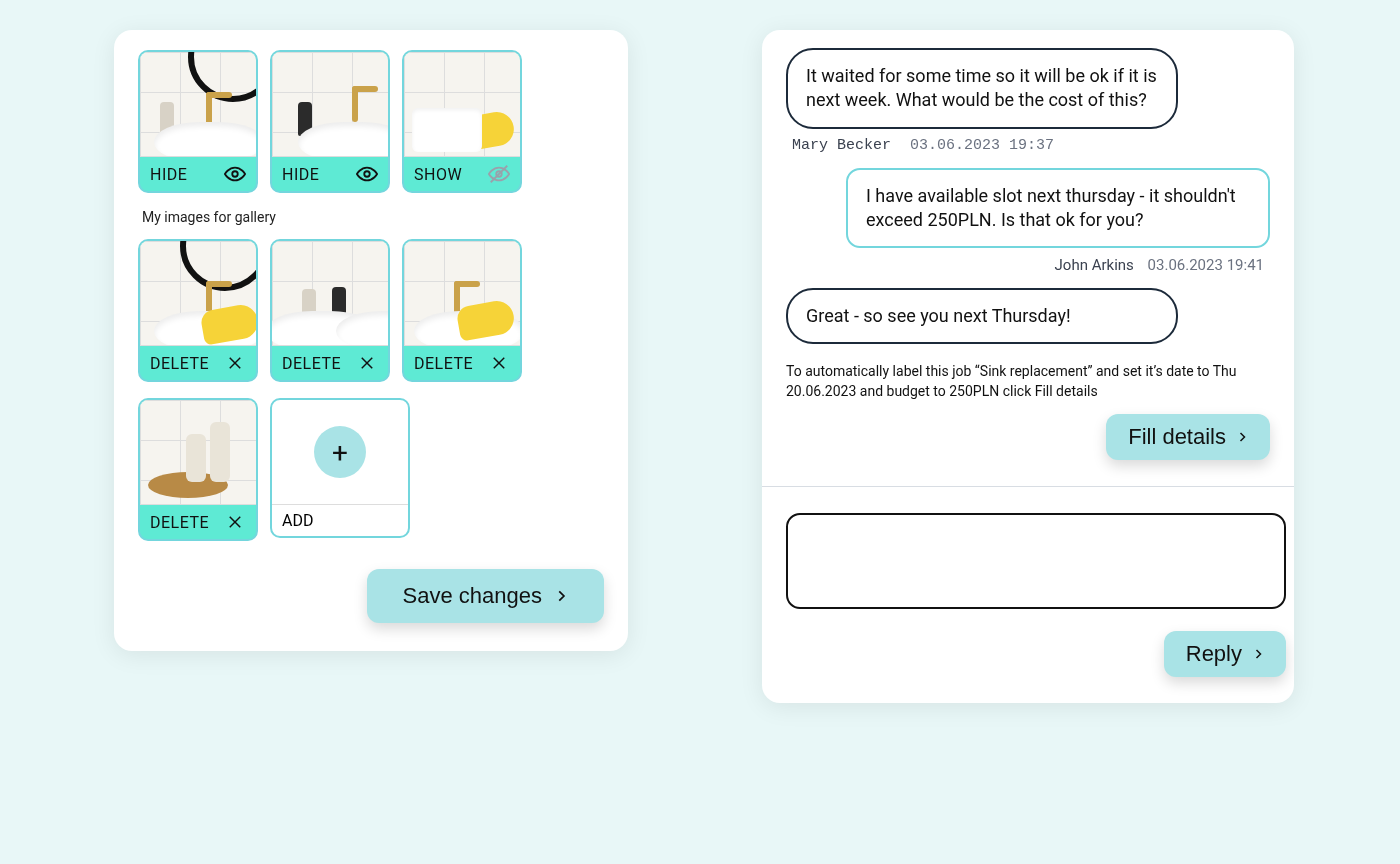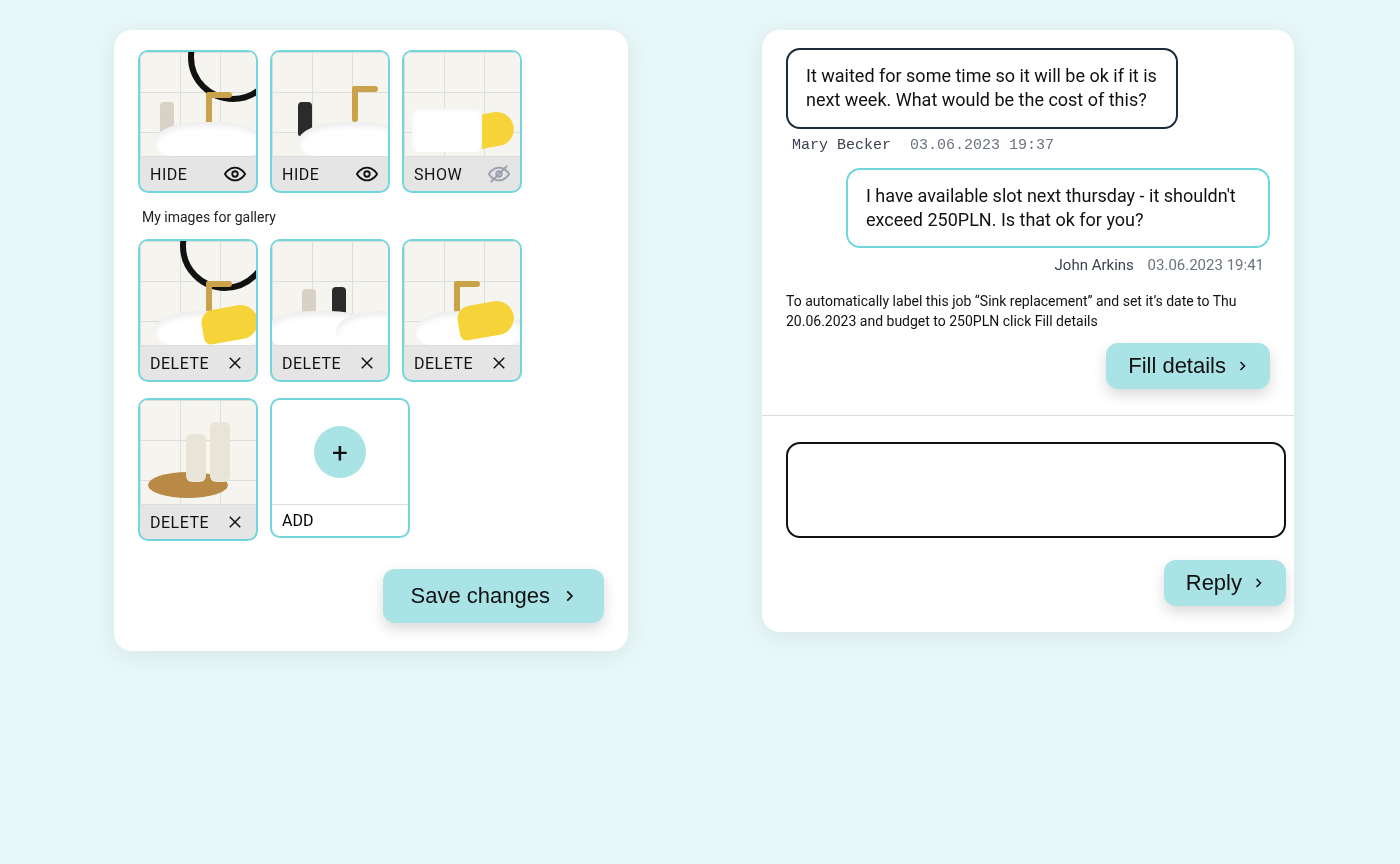--- a/index.html
+++ b/index.html
@@ -26,21 +26,21 @@
   .thumb-row {
     display: flex;
     gap: 12px;
     margin-bottom: 16px;
   }
   .thumb {
     width: 120px;
     border: 2px solid #73d6dd;
     border-radius: 10px;
     overflow: hidden;
-    background: #e5e5e5;
+    background: #5eead4;
   }
   .thumb-img {
     width: 100%;
     height: 104px;
     background: #eee;
     position: relative;
     overflow: hidden;
   }
   .thumb-bar {
     display: flex;
@@ -56,21 +56,21 @@
   .thumb-bar .ico { width: 22px; height: 22px; display:flex; align-items:center; justify-content:center; }
   .section-label {
     font-size: 14px;
     color: #222;
     margin: 4px 0 14px 4px;
   }
   .btn-primary {
     background: #a9e3e6;
     border: none;
     border-radius: 12px;
-    padding: 14px 28px;
+    padding: 14px 36px;
     font-size: 22px;
     color: #111;
     display: flex;
     align-items: center;
     gap: 12px;
     cursor: pointer;
     box-shadow: 0 6px 14px rgba(0,0,0,0.15);
   }
   .gallery-card .btn-primary { float: right; margin-top: 12px; }
   .add-tile {
@@ -121,21 +121,21 @@
   .chat-scroll { padding: 18px 24px 20px 24px; }
   .bubble {
     border: 2px solid #1c2a3a;
     border-radius: 14px;
     padding: 14px 18px;
     font-size: 18px;
     line-height: 1.35;
     color: #111;
     background:#fff;
   }
-  .bubble.left { margin-right: 92px; }
+  .bubble.left { margin-right: 92px; border-radius: 27px; }
   .bubble.right {
     margin-left: 60px;
     border-color: #73d6dd;
   }
   .meta {
     font-size: 15px;
     color: #6b7280;
     margin: 8px 0 14px 0;
   }
   .meta.left  { padding-left: 6px; font-family: Liberation Mono, monospace; }
@@ -336,20 +336,23 @@
     </div>
 
     <div class="bubble right">
       <span>I have available slot next thursday - it shouldn't exceed 250PLN. Is that ok for you?</span>
     </div>
     <div class="meta right">
       <span class="name">John Arkins</span>
       <span>03.06.2023 19:41</span>
     </div>
 
+    <div class="bubble left">
+      <span>Great - so see you next Thursday!</span>
+    </div>
 
     <div class="auto-note">To automatically label this job “Sink replacement” and set it’s date to Thu 20.06.2023 and budget to 250PLN click Fill details</div>
 
     <div class="fill-row">
       <button class="btn-small">
         <span>Fill details</span>
         <span class="chev">
           <svg width="12" height="16" viewBox="0 0 24 24" fill="none" stroke="#111" stroke-width="3">
               <polyline points="9 4 17 12 9 20"></polyline>
             </svg>

